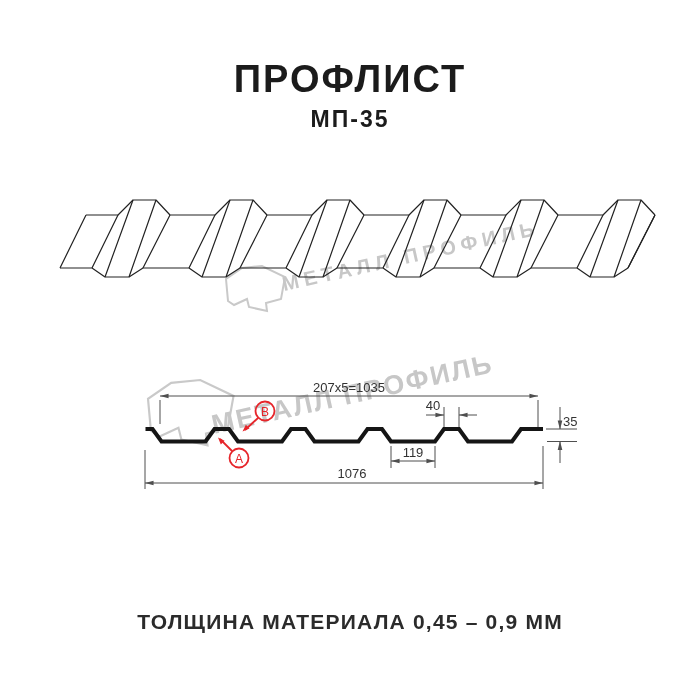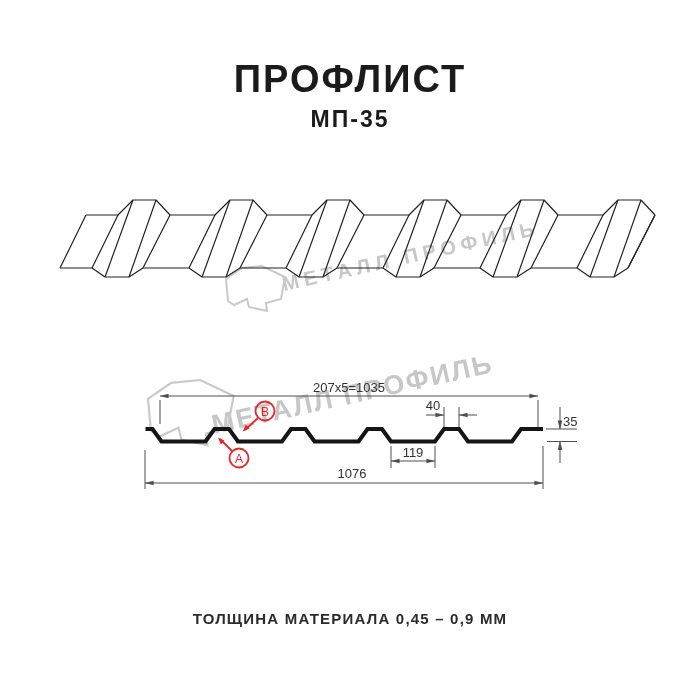--- a/index.html
+++ b/index.html
@@ -3,21 +3,21 @@
 <meta charset="utf-8">
 <style>
   html,body{margin:0;padding:0;background:#ffffff;}
   .stage{position:relative;width:700px;height:700px;background:#ffffff;overflow:hidden;
          font-family:"Liberation Sans", sans-serif;}
   .page-title{position:absolute;top:58px;left:0;width:700px;text-align:center;
     font-size:38px;font-weight:700;letter-spacing:2px;color:#1b1b1b;}
   .model-subtitle{position:absolute;top:106px;left:0;width:700px;text-align:center;
     font-size:23px;font-weight:700;letter-spacing:2px;color:#1b1b1b;}
   .thickness-note{position:absolute;top:610px;left:0;width:700px;text-align:center;
-    font-size:15px;font-weight:700;letter-spacing:1.2px;color:#2b2b2b;}
+    font-size:21px;font-weight:700;letter-spacing:1.2px;color:#2b2b2b;}
   svg{position:absolute;left:0;top:0;}
   .wm-text{fill:#c7c7c7;font-weight:700;}
   .dim{stroke:#4f4f4f;stroke-width:1;fill:none;}
   .dim-t{fill:#333333;font-size:13px;}
   .red{stroke:#e6252a;fill:none;stroke-width:1.8;}
   .red-t{fill:#e6252a;font-size:12px;}
 </style>
 </head>
 <body>
 

